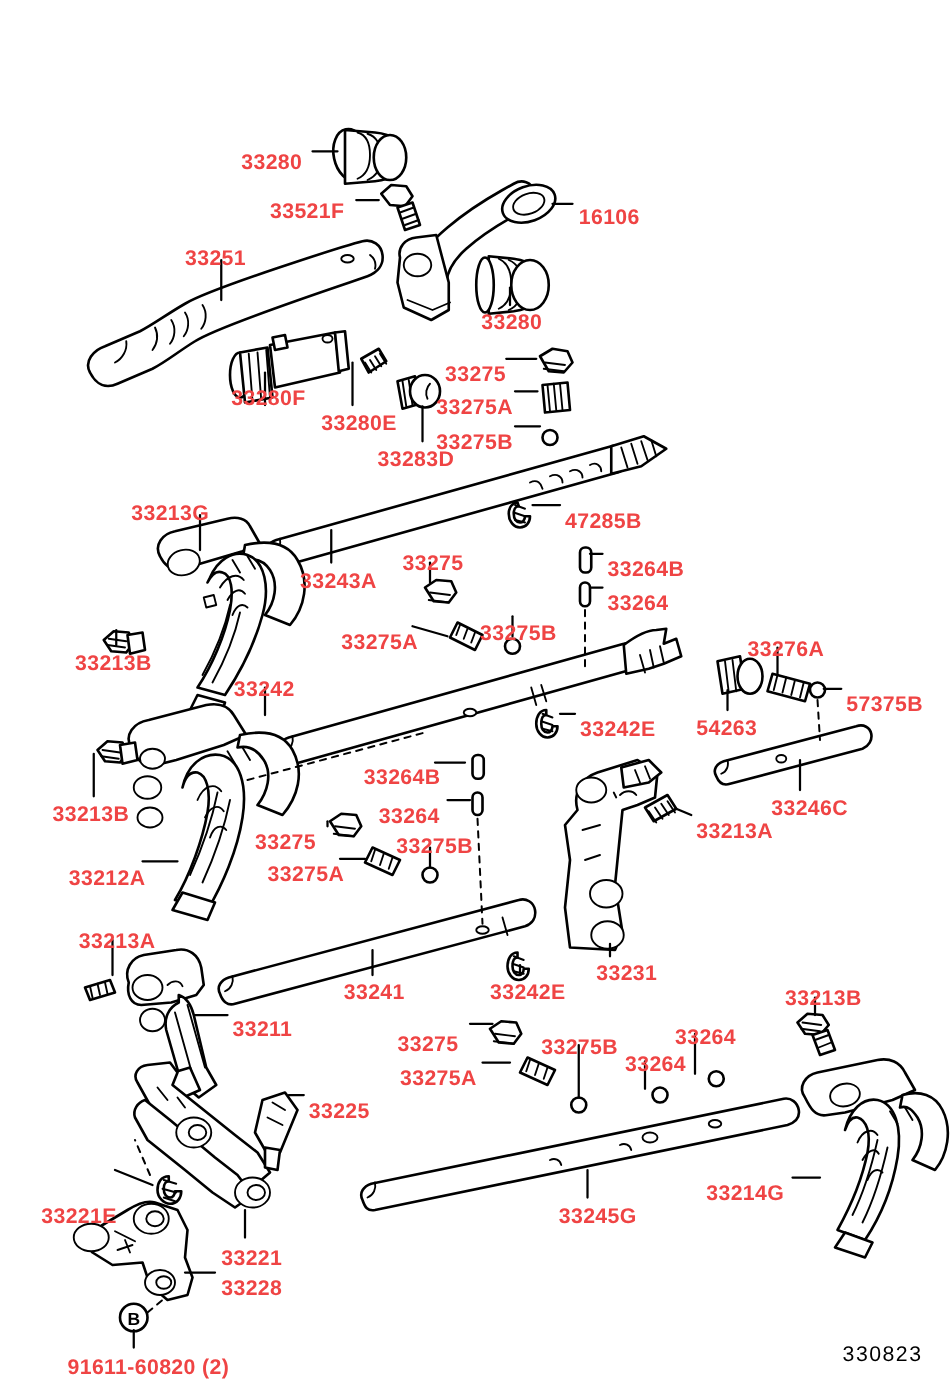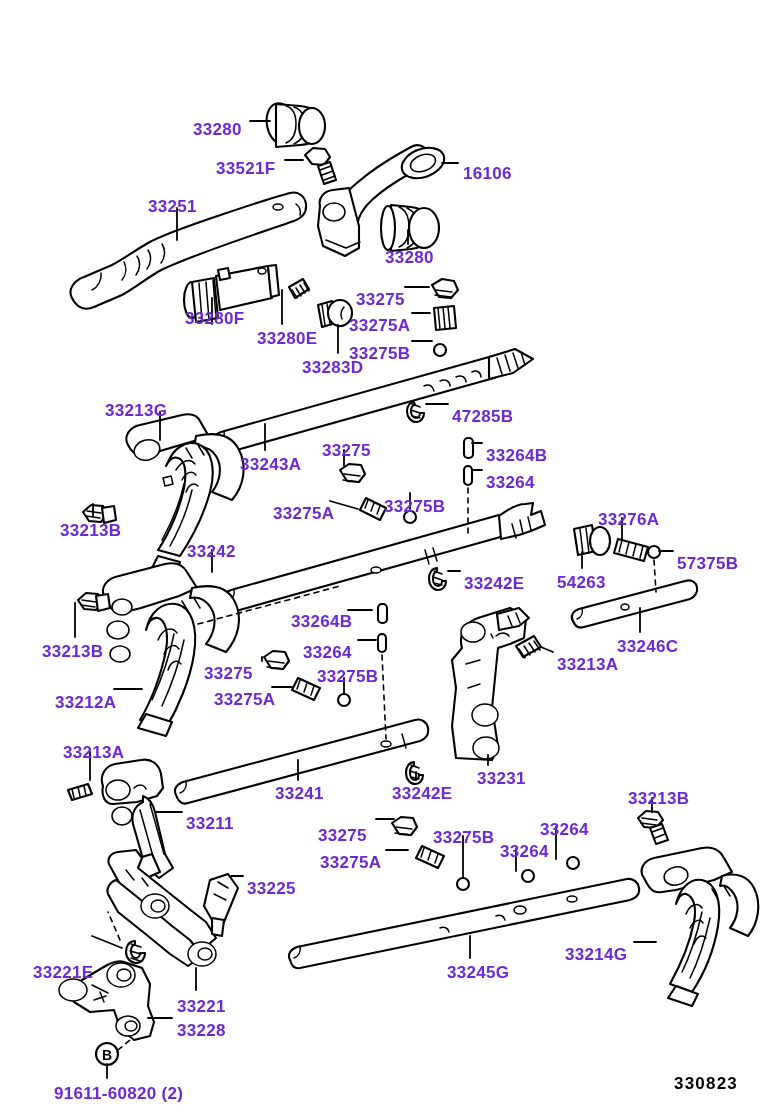--- a/index.html
+++ b/index.html
@@ -19,30 +19,30 @@
     position: absolute;
     left: 0; top: 0;
     width: 760px; height: 1112px;
   }
   .lbl {
     position: absolute;
     font-family: "Liberation Sans", sans-serif;
     font-weight: bold;
     font-size: 17px;
     letter-spacing: 0.3px;
-    color: #6d28d9;
+    color: #ef4444;
     white-space: nowrap;
     line-height: 1;
   }
   .sheet-no {
     position: absolute;
     right: 22px;
     bottom: 18px;
     font-family: "Liberation Sans", sans-serif;
-    font-weight: bold;
+    font-weight: normal;
     font-size: 17px;
     letter-spacing: 1.2px;
     color: #000000;
   }
 </style>
 </head>
 <body>
 
 <div id="diagram-root">
 

